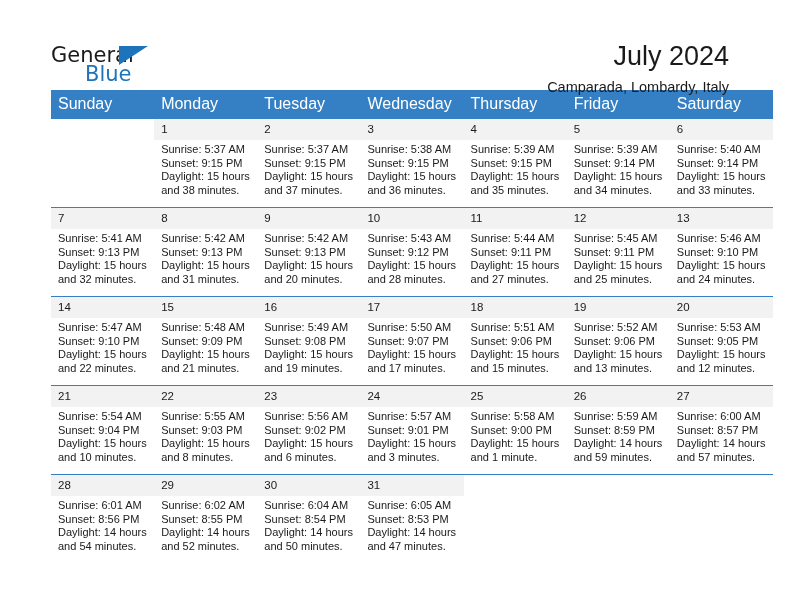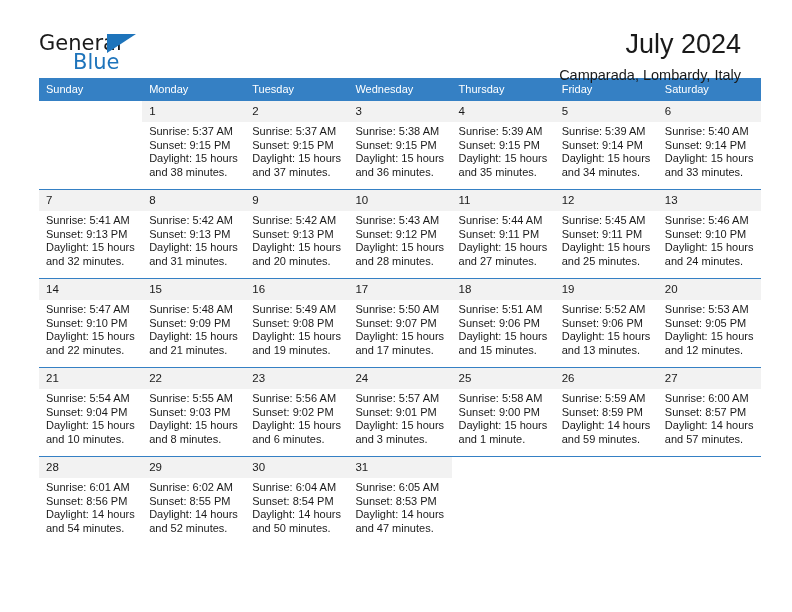--- a/index.html
+++ b/index.html
@@ -12,21 +12,21 @@
     height: 612px;
     font-family: "Liberation Sans", sans-serif;
     color: #000000;
     overflow: hidden;
   }
   .page {
     position: relative;
     width: 792px;
     height: 612px;
     box-sizing: border-box;
-    padding: 4px;
+    padding: 16px;
   }
 
   
   .header {
     position: relative;
     height: 74px;
     margin: 0 35px 0 35px;
   }
   .brand {
     position: absolute;
@@ -93,21 +93,21 @@
   
   .calendar {
     margin: 0 35px;
     width: 722px;
     border-collapse: collapse;
     table-layout: fixed;
   }
   .calendar th {
     background: #3580c4;
     color: #ffffff;
-    font-size: 11px;
+    font-size: 16px;
     font-weight: normal;
     text-align: left;
     padding: 5px 0 5px 7px;
     height: 12px;
     border: none;
   }
   .calendar td {
     vertical-align: top;
     padding: 0;
     border: none;

